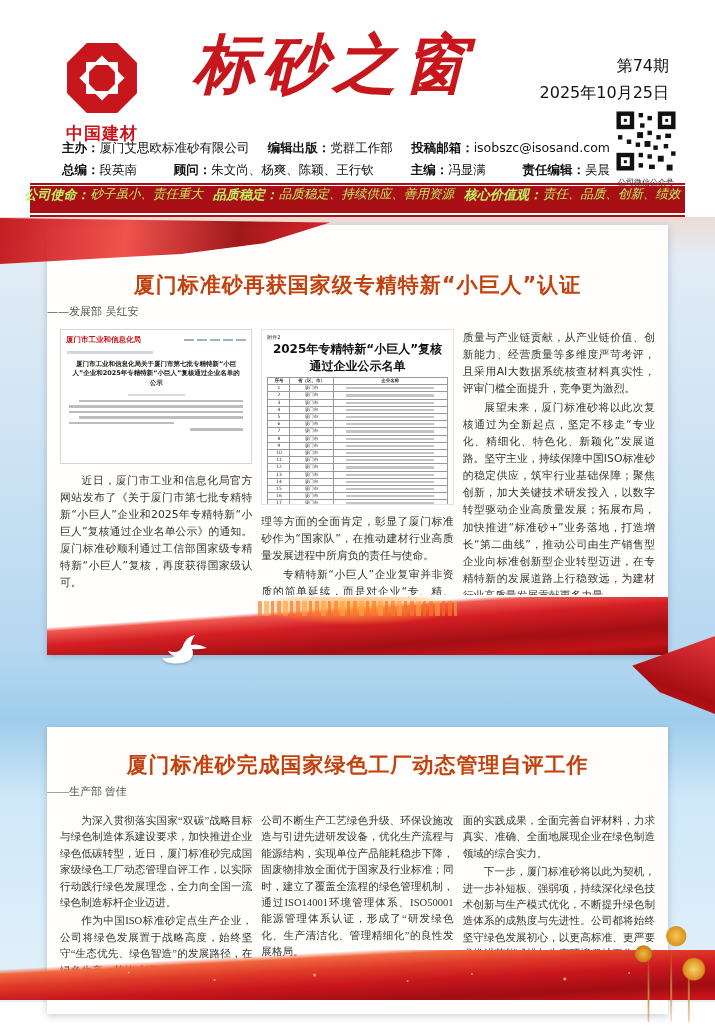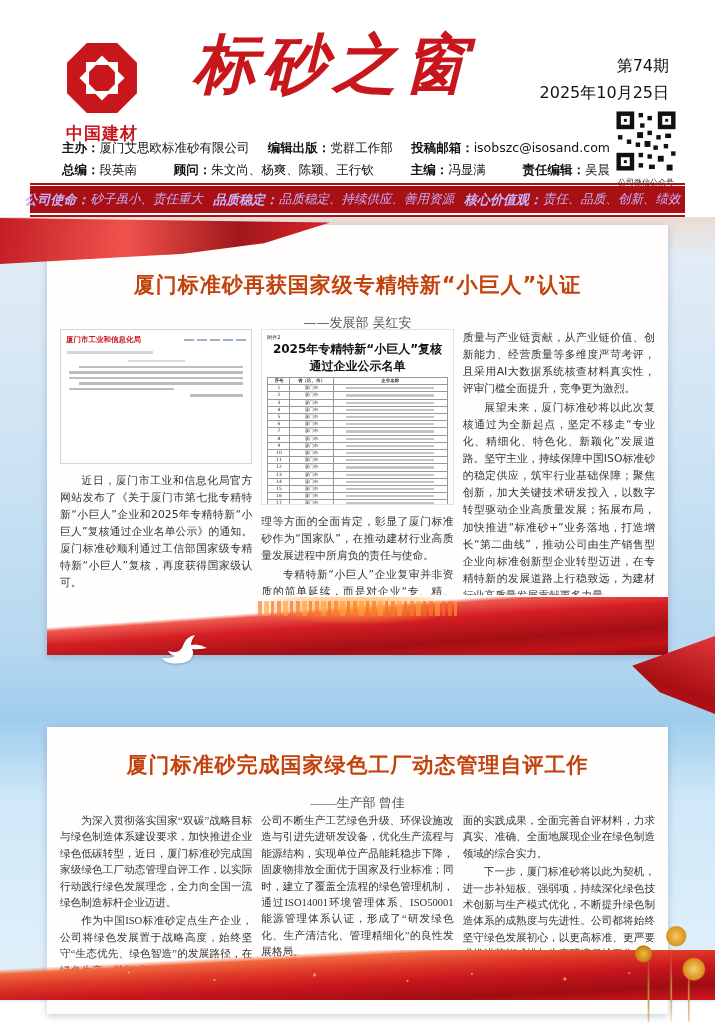--- a/index.html
+++ b/index.html
@@ -15,21 +15,21 @@
         font-size:16px;line-height:1.7;color:#111;}
   .qr-box{position:absolute;right:34px;top:110px;width:70px;text-align:center;}
   .qr-box .qr-caption{font-size:8px;color:#222;margin-top:1px;white-space:nowrap;}
   .masthead{position:absolute;left:62px;top:137px;width:548px;font-size:12.5px;color:#111;}
   .masthead .mrow{display:flex;justify-content:space-between;line-height:22px;white-space:nowrap;}
   .masthead .lbl{font-weight:bold;}
   
   .rule{position:absolute;left:30px;right:30px;height:2px;background:#a91016;}
   .rule.top{top:183px;} .rule.bottom{top:215px;}
   .banner{position:absolute;left:30px;right:30px;top:186px;height:27px;background:#a91016;
-        display:flex;align-items:center;justify-content:center;color:#c4b5fd;
+        display:flex;align-items:flex-start;justify-content:center;color:#bef264;
         font-family:"DejaVu Serif","Liberation Serif",serif;font-style:italic;
         font-size:12.5px;white-space:nowrap;}
   .banner .lbl{font-weight:bold;font-size:13px;}
   .banner .val{margin:0 10px 0 1px;}
   
   .mainbg{position:absolute;left:0;right:0;top:217px;height:785px;
         background:linear-gradient(180deg,#ecdcd4 0%,#e2ecf5 5%,#cfe4f4 28%,#b6d8f0 55%,#9ecdec 64%,#cfe8f8 74%,#e3f1fb 100%);}
   .ribbon-tl{position:absolute;left:0;top:218px;width:330px;height:46px;z-index:3;
         background:linear-gradient(96deg,#c2141a,#ef4a44 38%,#9c0c10 72%,#d2161c 95%);
         clip-path:polygon(0 0,100% 10%,80% 55%,55% 78%,0 100%);opacity:.95;}
@@ -38,21 +38,21 @@
         clip-path:polygon(100% 0,100% 100%,40% 72%,10% 38%);}
   .dove{position:absolute;left:162px;top:634px;z-index:3;filter:drop-shadow(0 1px 1px rgba(0,0,0,.25));}
   
   .card{position:absolute;left:47px;width:621px;background:#fffefd;z-index:2;
         box-shadow:0 2px 7px rgba(50,80,120,.28);overflow:hidden;}
   .card1{top:225px;height:430px;}
   .card2{top:727px;height:287px;font-family:Liberation Serif, serif;}
   .art-title{margin:0;text-align:center;font-size:21px;font-weight:bold;color:#c2410c;letter-spacing:1px;}
   .card1 .art-title{padding-top:46px;}
   .card2 .art-title{padding-top:24px;}
-  .byline{text-align:center;font-size:13px;color:#555;margin-top:15px;}
+  .byline{font-size:11px;color:#555;margin-top:5px;}
   .cols{position:absolute;left:13px;right:13px;bottom:0;display:flex;gap:9px;z-index:1;}
   .card1 .cols{top:104px;padding-bottom:60px;}
   .card2 .cols{top:86px;padding-bottom:14px;}
   .col{flex:1 1 0;overflow:hidden;}
   .para{margin:0 0 2px;font-size:10.8px;line-height:1.58;color:#333;text-align:justify;text-indent:2em;}
   .card2 .para{font-size:10.6px;line-height:1.55;}
   .para.ni{text-indent:0;}
   
   .card1-ribbon{position:absolute;left:0;right:0;bottom:0;height:58px;z-index:2;
      background:
@@ -211,20 +211,21 @@
             <span class="ws-site">厦门市工业和信息化局</span>
             <span class="ws-nav">
                 <i></i>
                 <i></i>
                 <i></i>
                 <i></i>
                 <i></i>
               </span>
           </div>
           <div class="ws-crumb"></div>
+          <div class="ws-title">厦门市工业和信息化局关于厦门市第七批专精特新“小巨人”企业和2025年专精特新“小巨人”复核通过企业名单的公示</div>
           <div class="ws-meta"></div>
           <div class="bline ind"></div>
           <div class="bline"></div>
           <div class="bline"></div>
           <div class="bline ind"></div>
           <div class="bline w60"></div>
           <div class="ws-sign"></div>
         </div>
         <div>
             <p class="para">近日，厦门市工业和信息化局官方网站发布了《关于厦门市第七批专精特新“小巨人”企业和2025年专精特新“小巨人”复核通过企业名单公示》的通知。厦门标准砂顺利通过工信部国家级专精特新“小巨人”复核，再度获得国家级认可。</p>

